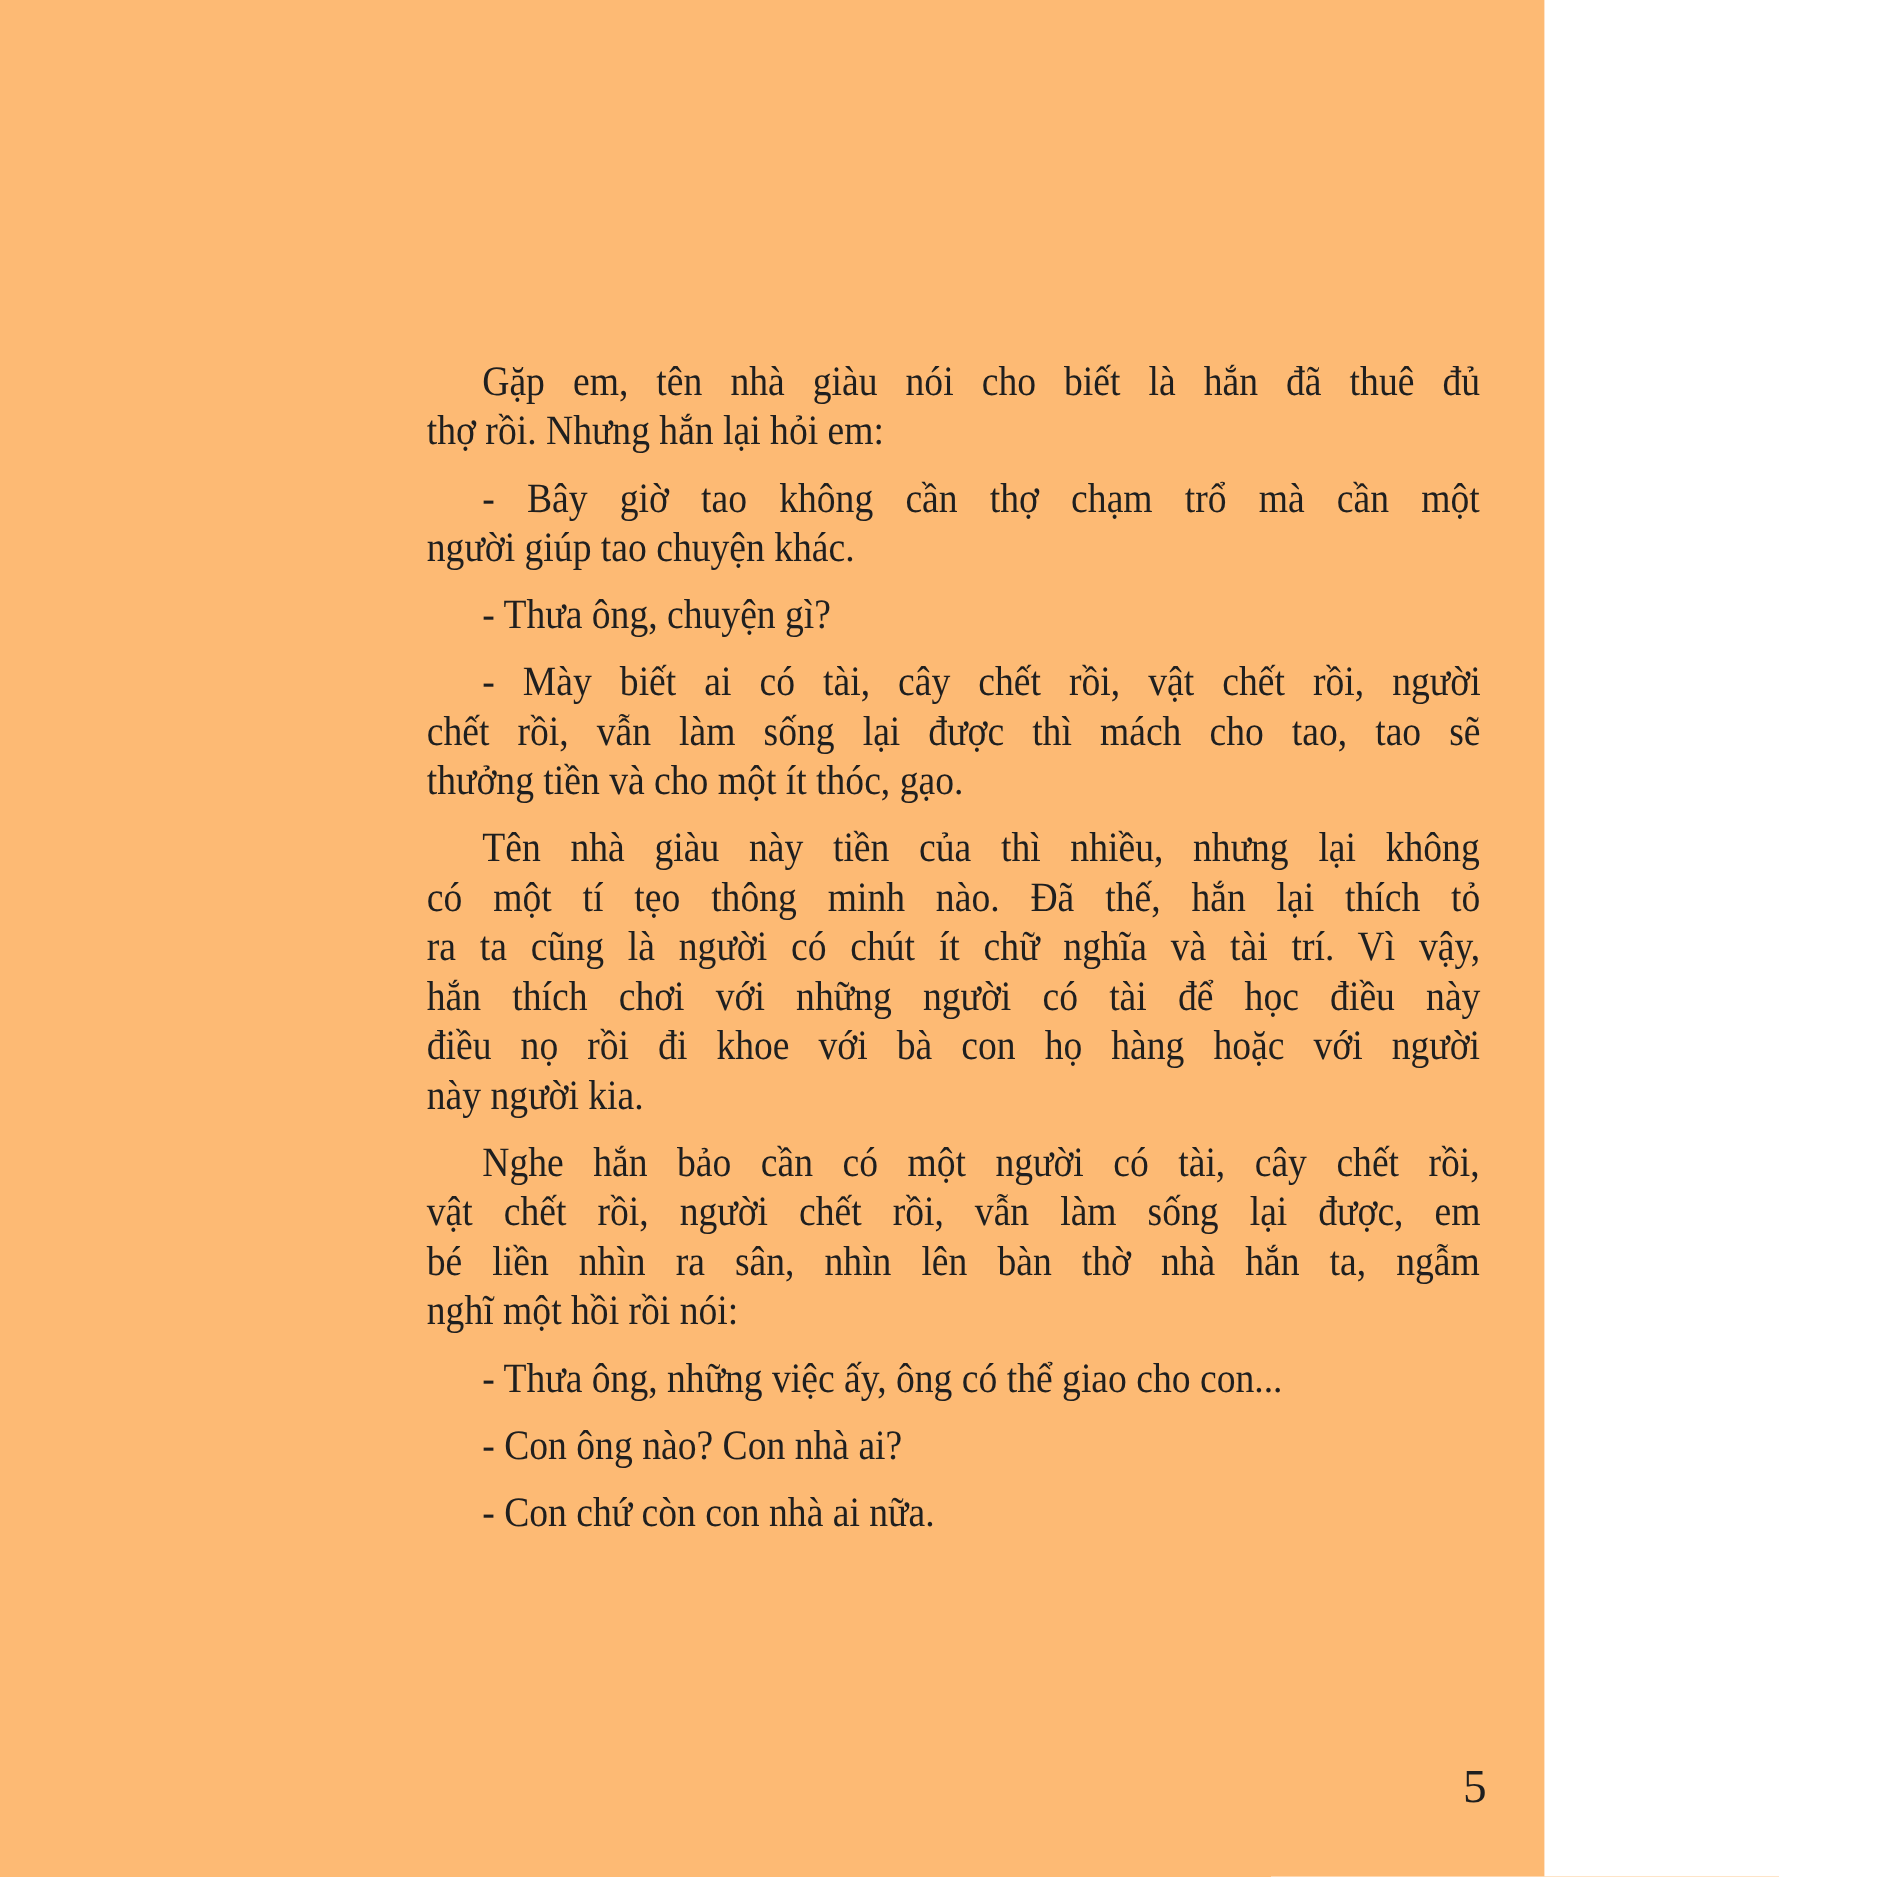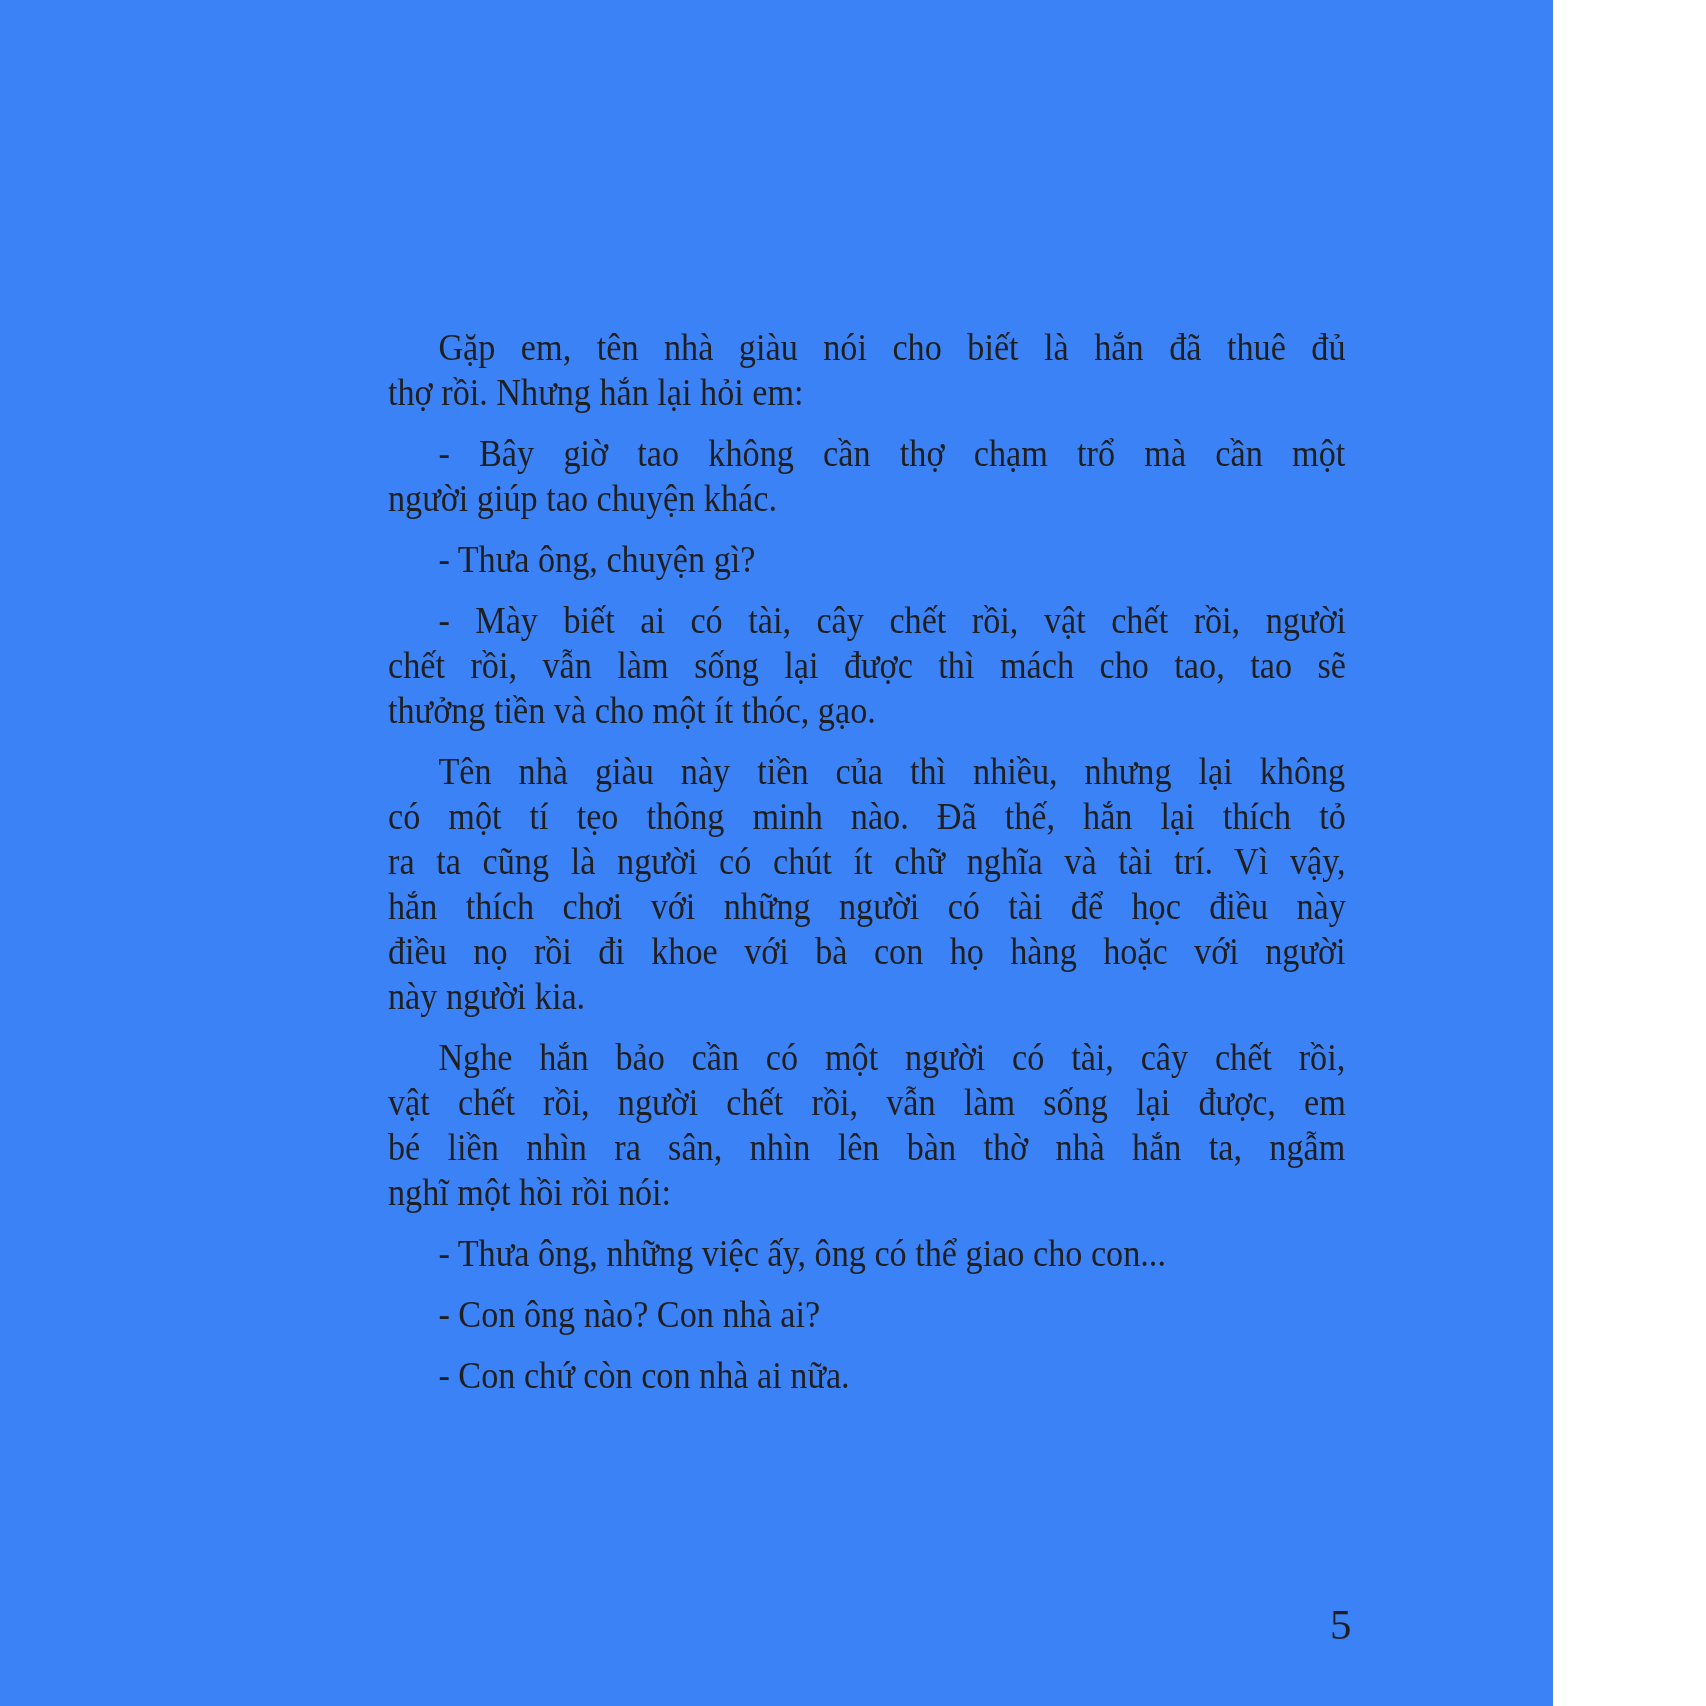--- a/index.html
+++ b/index.html
@@ -11,23 +11,23 @@
     height: 1706px;
     position: relative;
     background: #ffffff;
     font-family: "Liberation Serif", "DejaVu Serif", serif;
     color: #1f1f1f;
     overflow: hidden;
   }
   .page {
     position: absolute;
     left: 0; top: 0;
-    width: 1553px;
+    width: 1404px;
     height: 1706px;
-    background: #3b82f6;
+    background: #fdba74;
   }
   .text-block {
     position: absolute;
     left: 388px;
     top: 325px;
     width: 1064px;               
     transform: scaleX(0.9);      
     transform-origin: 0 0;
     font-size: 38px;
     line-height: 45px;

